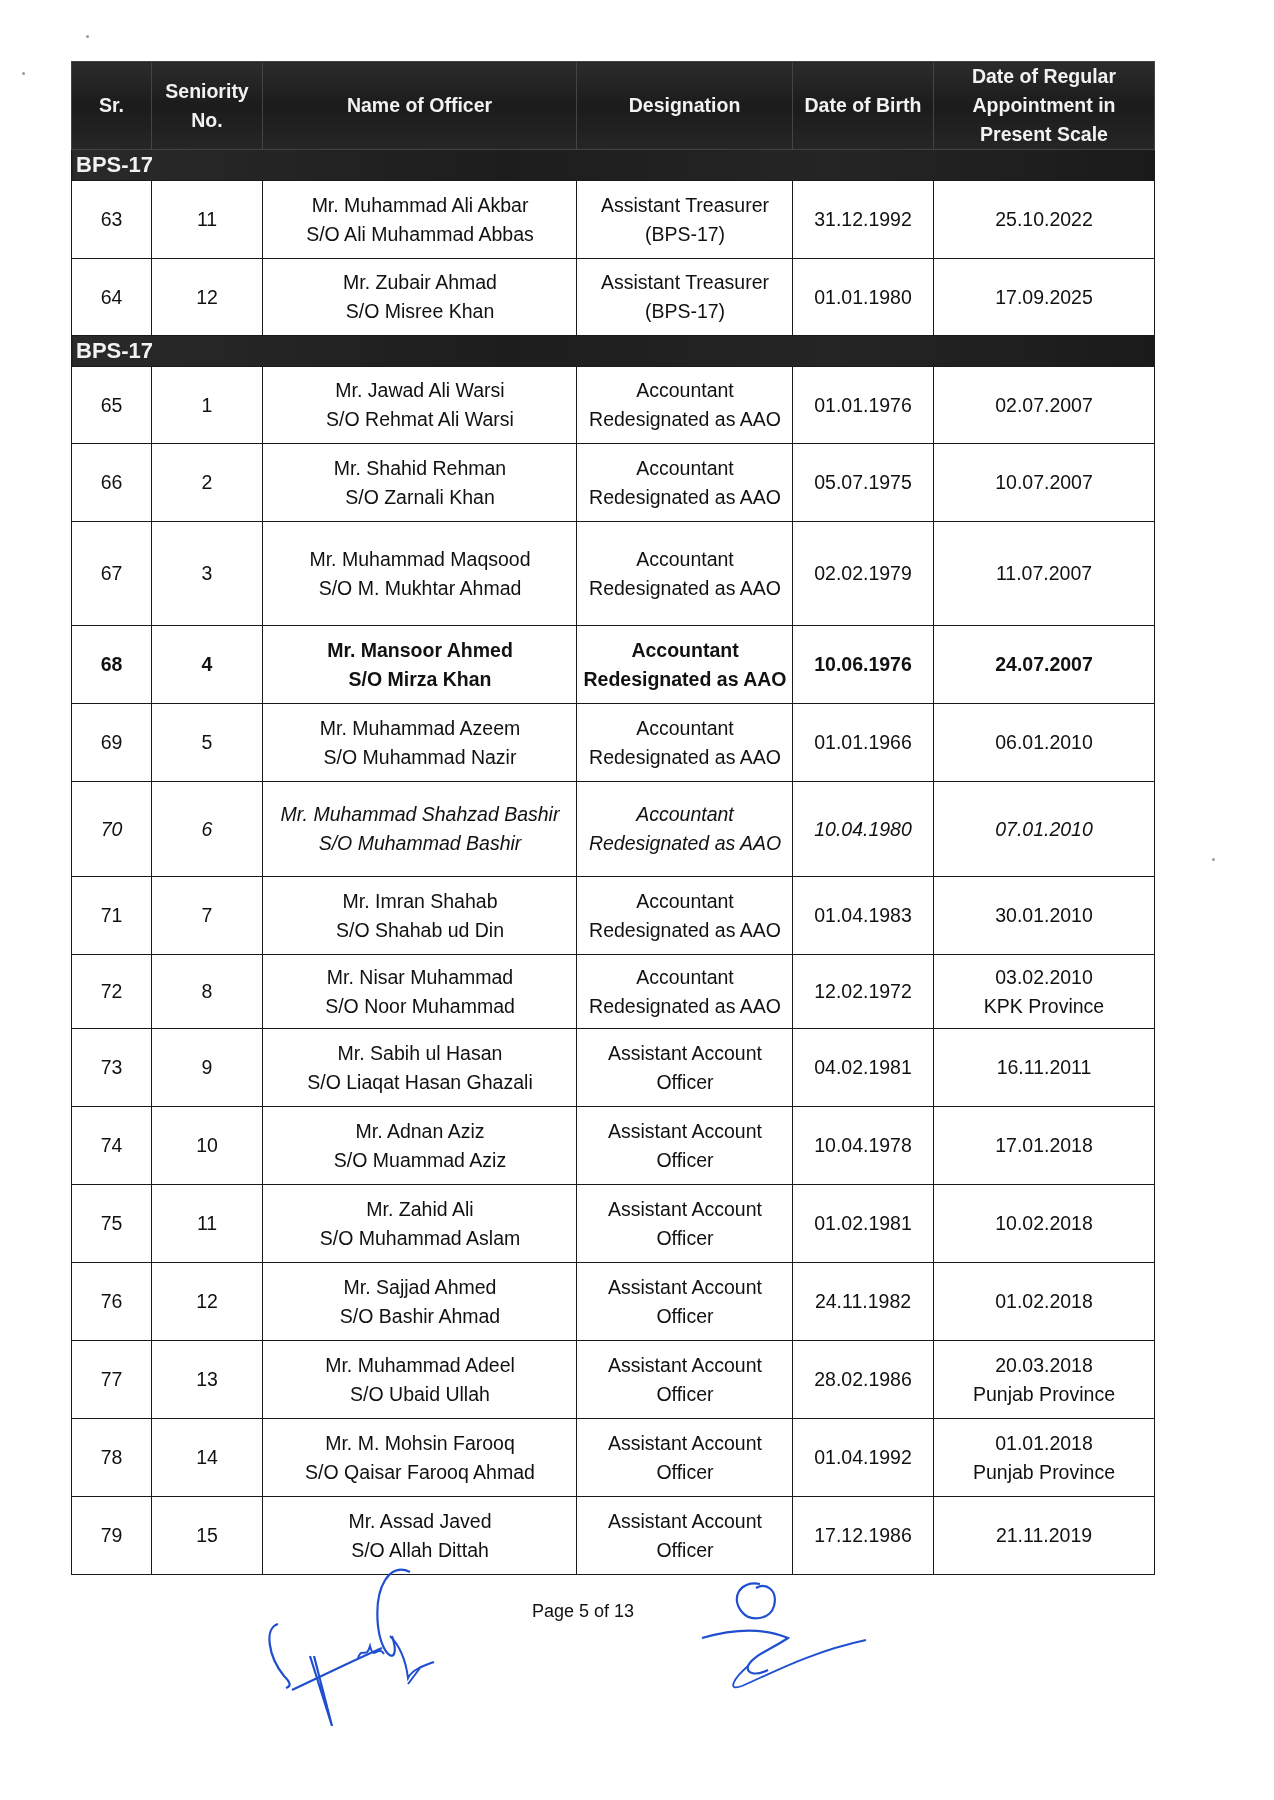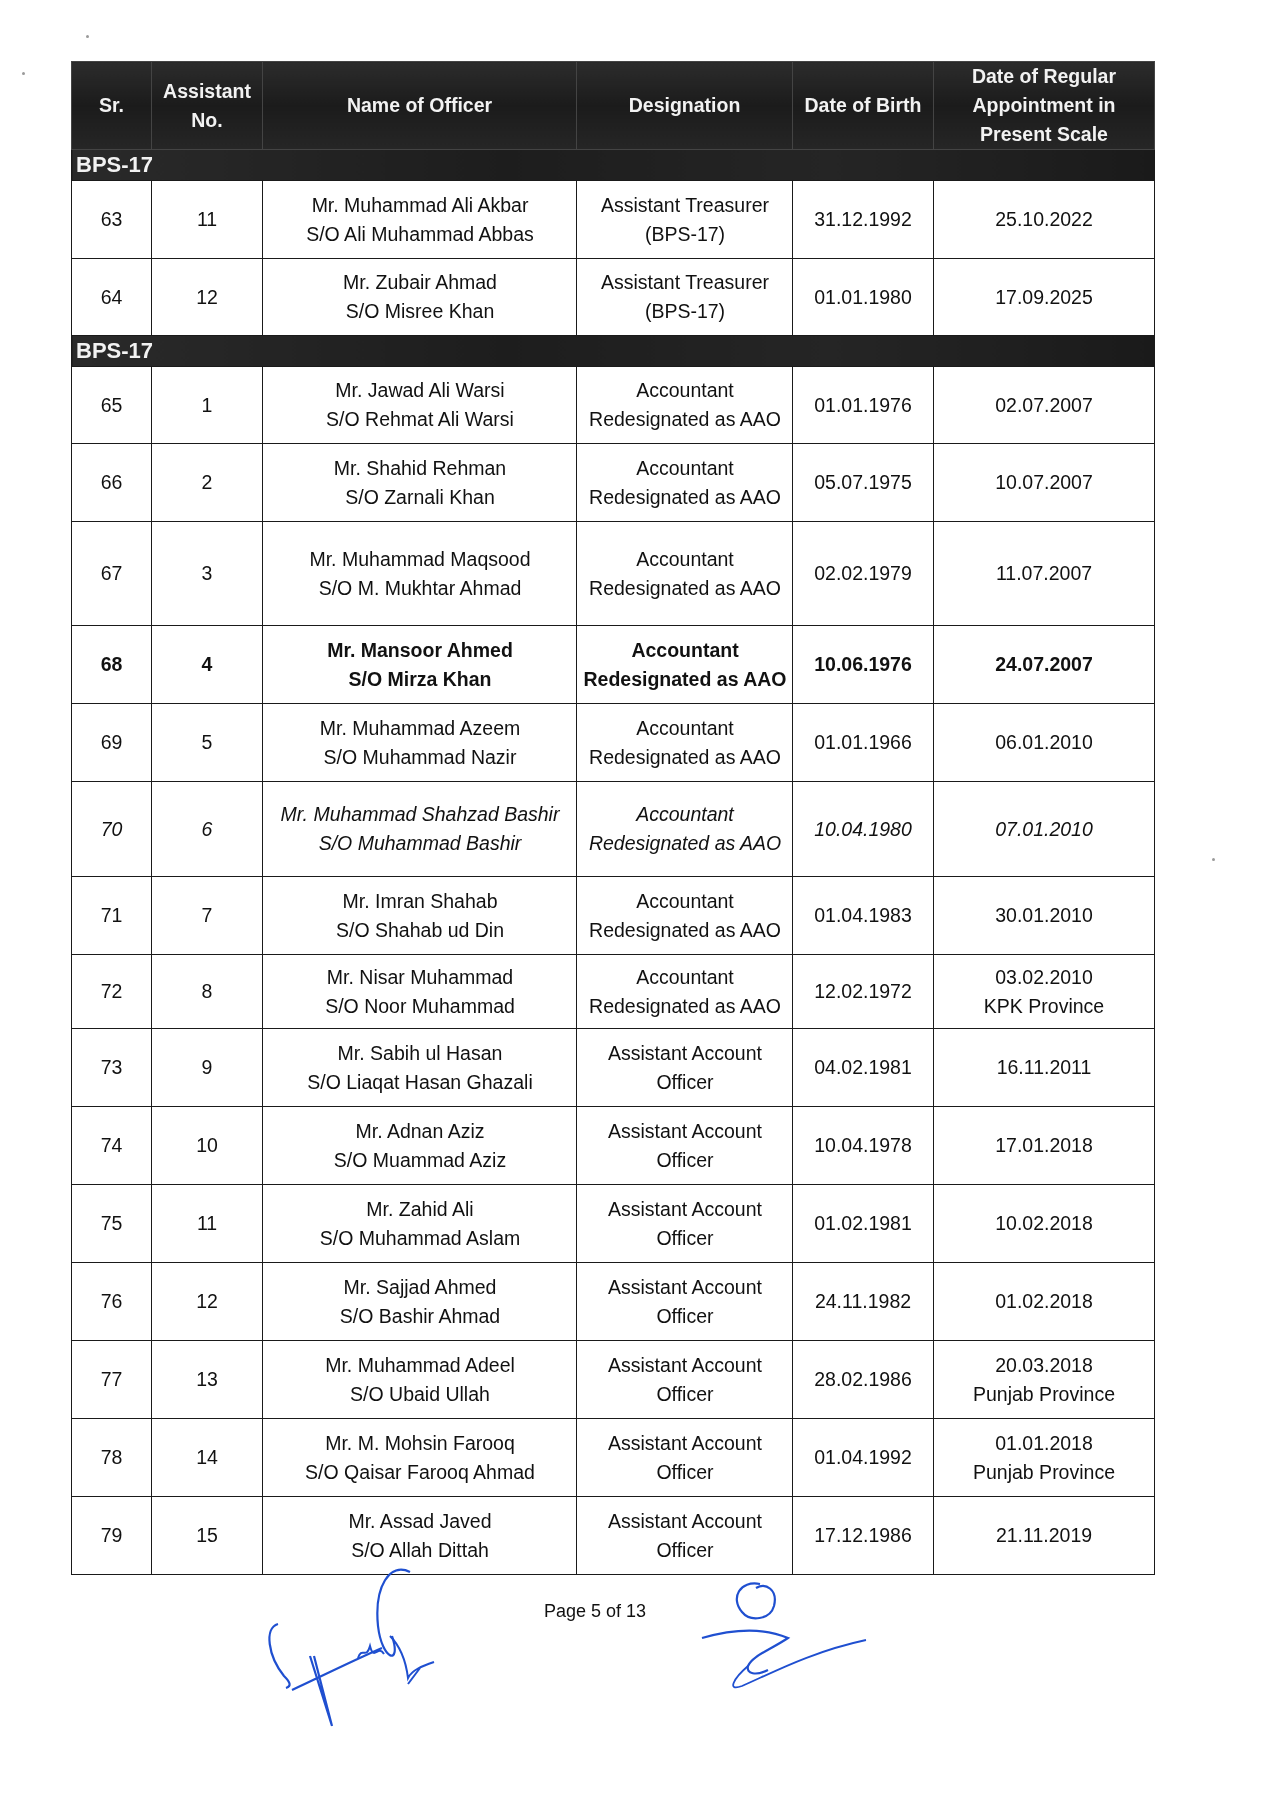--- a/index.html
+++ b/index.html
@@ -56,21 +56,21 @@
       vertical-align: middle;
       line-height: 29px;
       padding: 4px 3px;
     }
     .data-row td.center { text-align: center; }
     .data-row td.left { text-align: center; padding-left: 4px; }
     .cell-line { display: block; }
 
     .page-footer {
       position: absolute;
-      left: 544px; top: 1601px;
+      left: 532px; top: 1601px;
       font-size: 18px;
       color: #111;
     }
     .signature {
       position: absolute;
     }
     .sig-left { left: 262px; top: 1566px; width: 200px; height: 170px; }
     .sig-right { left: 690px; top: 1580px; width: 180px; height: 120px; }
     .scan-speck { position: absolute; width: 3px; height: 3px; background: #9a9a9a; border-radius: 50%; }
   </style>
@@ -82,21 +82,21 @@
     <col class="c-sr">
       <col class="c-sen">
       <col class="c-name">
       <col class="c-desig">
       <col class="c-dob">
       <col class="c-appt">
   </colgroup>
   <thead>
     <tr>
       <th>Sr.</th>
-      <th>Assistant No.</th>
+      <th>Seniority No.</th>
       <th>Name of Officer</th>
       <th>Designation</th>
       <th>Date of Birth</th>
       <th>Date of Regular Appointment in Present Scale</th>
     </tr>
   </thead>
   <tbody id="table-body">
       <tr class="section-row">
         <td colspan="6">BPS-17</td>
       </tr>

